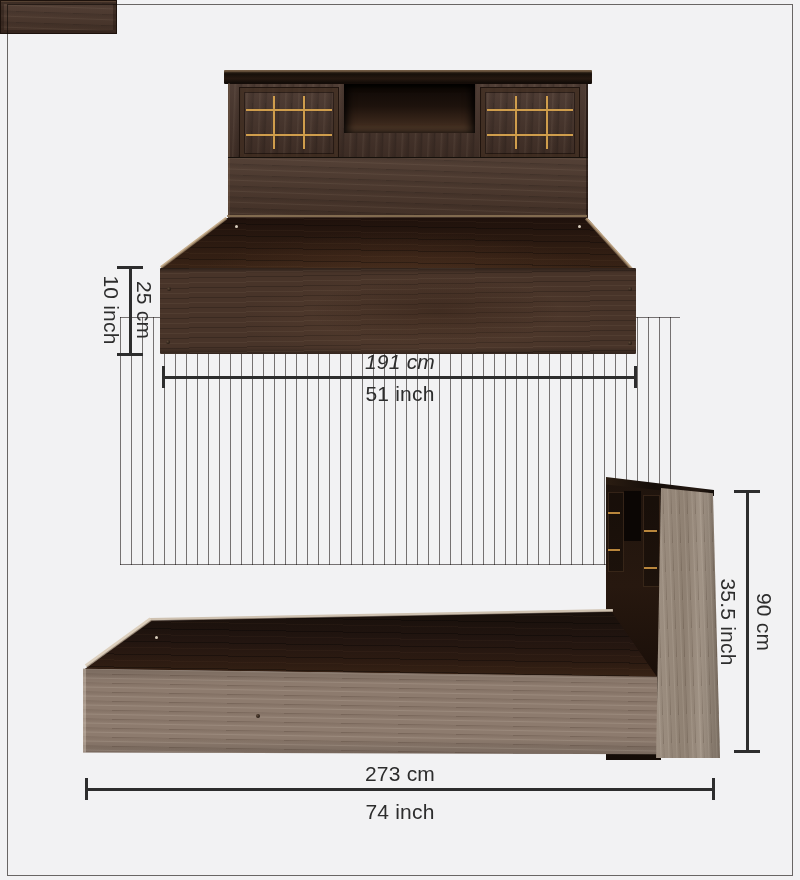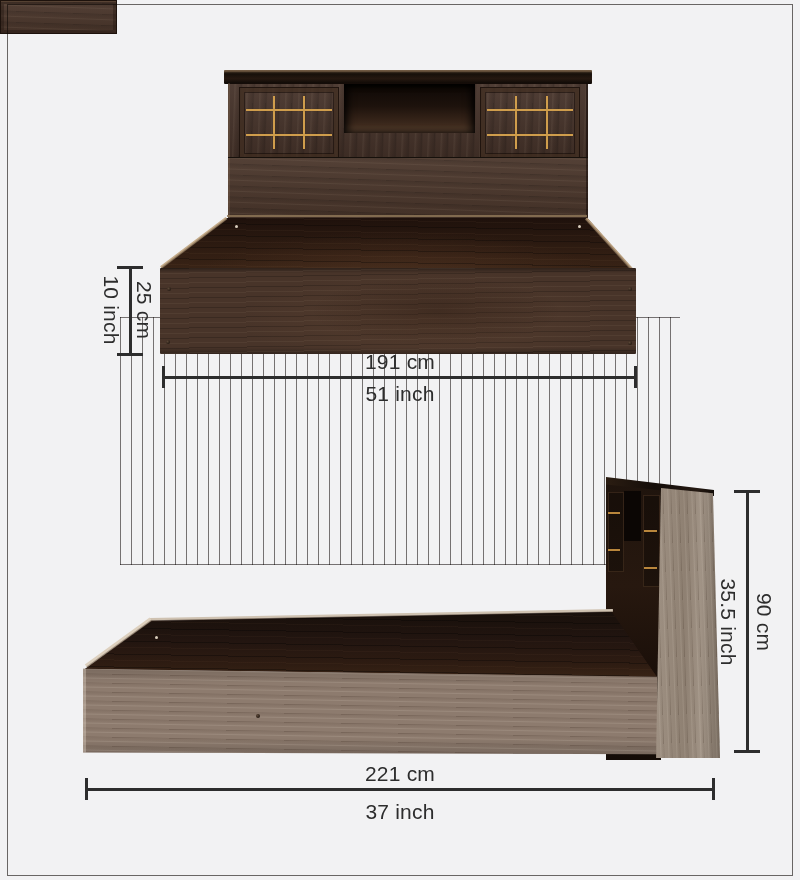--- a/index.html
+++ b/index.html
@@ -198,21 +198,21 @@
       <div class="dim-cap-h" style="left:117px;top:266px;"></div>
       <div class="dim-cap-h" style="left:117px;top:353px;"></div>
       <div class="dim-label rot" style="left:144px;top:310px;">25 cm</div>
       <div class="dim-label rot" style="left:111px;top:310px;">10 inch</div>
     </div>
 
     <div>
       <div class="dim-line-h" style="left:163px;top:376px;width:473px;"></div>
       <div class="dim-cap-v" style="left:162px;top:366px;"></div>
       <div class="dim-cap-v" style="left:634px;top:366px;"></div>
-      <div class="dim-label" style="left:400px;top:362px;">191 cm</div>
+      <div class="dim-label" style="left:400px;top:362px;font-style:italic;">191 cm</div>
       <div class="dim-label" style="left:400px;top:394px;">51 inch</div>
     </div>
   </div>
 
   <div>
     <div class="abs sv-hb-face">
       <div class="sv-door" style="left:2px;top:13px;width:14px;height:78px;"></div>
       <div class="sv-door" style="left:37px;top:16px;width:15px;height:90px;"></div>
       <div class="sv-recess"></div>
       <div class="sv-gold" style="left:2px;top:33px;width:12px;"></div>
@@ -239,18 +239,18 @@
       <div class="dim-cap-h" style="left:734px;top:490px;"></div>
       <div class="dim-cap-h" style="left:734px;top:750px;"></div>
       <div class="dim-label rot" style="left:764px;top:622px;">90 cm</div>
       <div class="dim-label rot" style="left:728px;top:622px;">35.5 inch</div>
     </div>
 
     <div>
       <div class="dim-line-h" style="left:86px;top:788px;width:628px;"></div>
       <div class="dim-cap-v" style="left:85px;top:778px;"></div>
       <div class="dim-cap-v" style="left:712px;top:778px;"></div>
-      <div class="dim-label" style="left:400px;top:774px;">221 cm</div>
-      <div class="dim-label" style="left:400px;top:812px;">37 inch</div>
+      <div class="dim-label" style="left:400px;top:774px;">273 cm</div>
+      <div class="dim-label" style="left:400px;top:812px;">74 inch</div>
     </div>
   </div>
 
 </div>
 
 </body></html>

